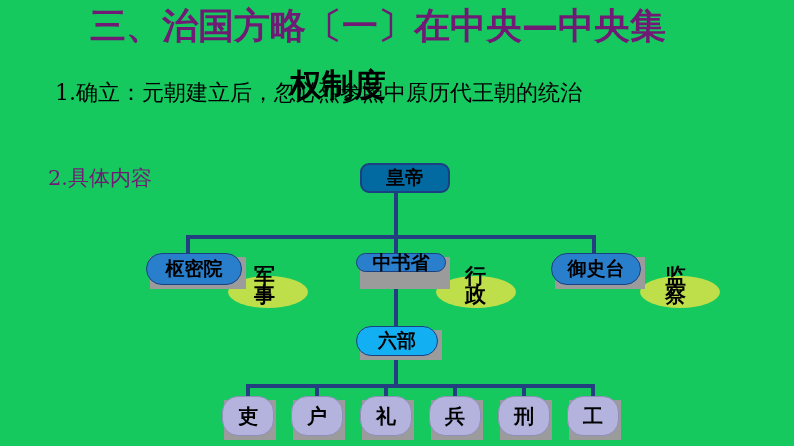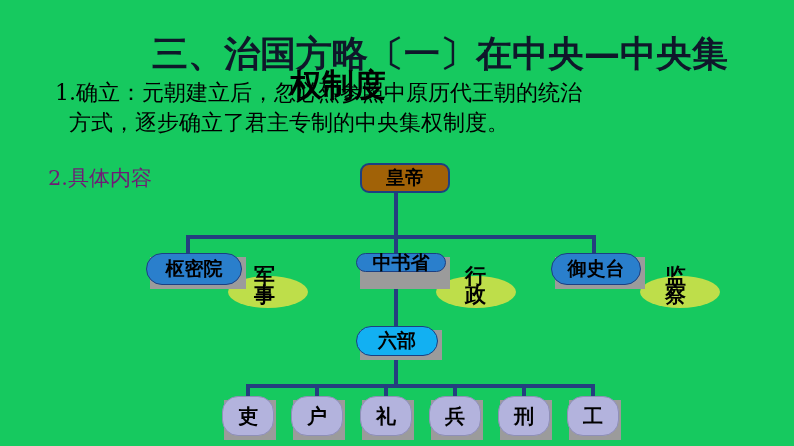--- a/index.html
+++ b/index.html
@@ -17,29 +17,29 @@
     width: 794px;
     height: 446px;
     background: #16c95f;
     overflow: hidden;
   }
 
   
   .title {
     position: absolute;
     left: 28px;
-    top: 32px;
+    top: 4px;
     width: 700px;
     font-family: "DejaVu Sans", sans-serif;
     font-weight: bold;
     font-size: 36px;
     line-height: 44px;
-    color: #0f172a;
+    color: #701a75;
     letter-spacing: 0px;
-    text-align: right;
+    text-align: center;
     white-space: nowrap;
   }
   .title-line2 {
     position: absolute;
     left: 290px;
     top: 63px;
     font-family: "DejaVu Sans", sans-serif;
     font-weight: bold;
     font-size: 32px;
     line-height: 44px;
@@ -111,21 +111,21 @@
     line-height: 19px;
     color: #000000;
     width: 20px;
     text-align: center;
     z-index: 3;
   }
 
   
   #emperor {
     left: 360px; top: 163px; width: 90px; height: 30px;
-    background: #a16207;
+    background: #0369a1;
     border: 2px solid #1c3f82;
     border-radius: 9px;
     font-size: 19px;
   }
   .node-blue {
     background: #2a7fcc;
     border: 1px solid #1c3f82;
     font-size: 19px;
   }
   #shumiyuan { left: 146px; top: 253px; width: 96px; height: 32px; }
@@ -148,21 +148,20 @@
 </style>
 </head>
 <body>
 
 <div id="slide">
 
   <div class="title">三、治国方略〔一〕在中央—中央集</div>
 
   <div class="body-para">
     <span>1.确立：元朝建立后，忽必烈参照中原历代王朝的统治</span>
-    <span class="l2">方式，逐步确立了君主专制的中央集权制度。</span>
   </div>
 
   <div class="title-line2">权制度</div>
 
   <div class="section2">2.具体内容</div>
 
   <div class="line" style="left:394px; top:193px; width:4px; height:44px;"></div>
 
   <div class="line" style="left:186px; top:235px; width:410px; height:4px;"></div>
 

